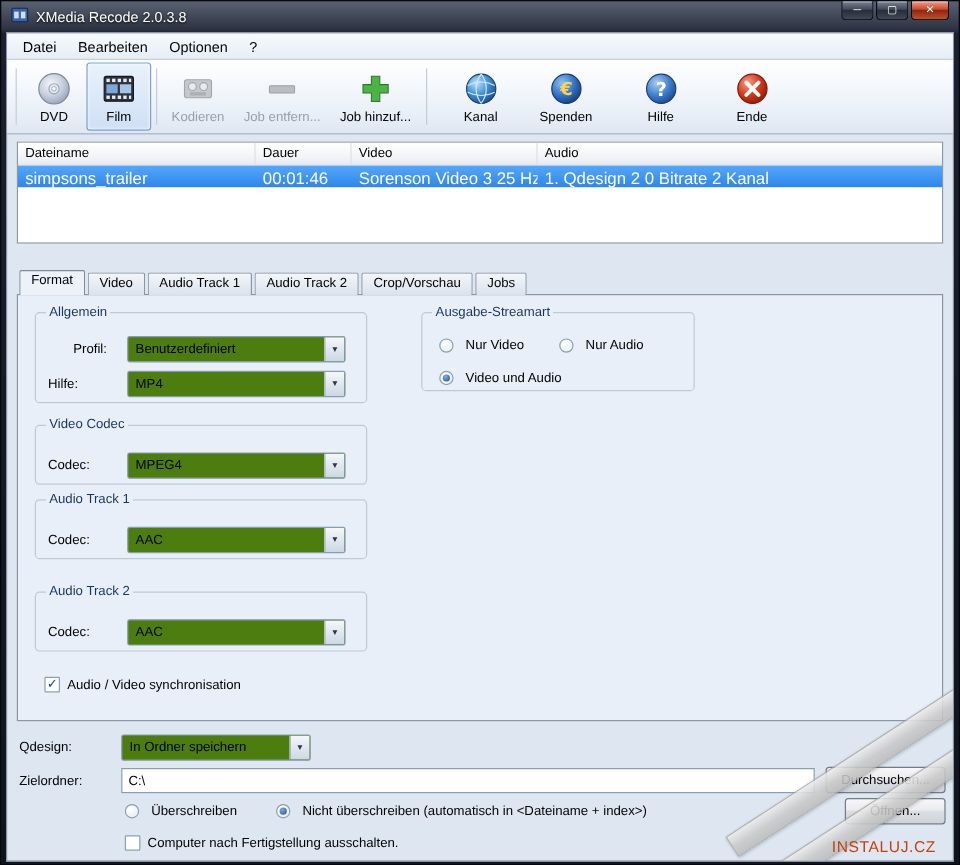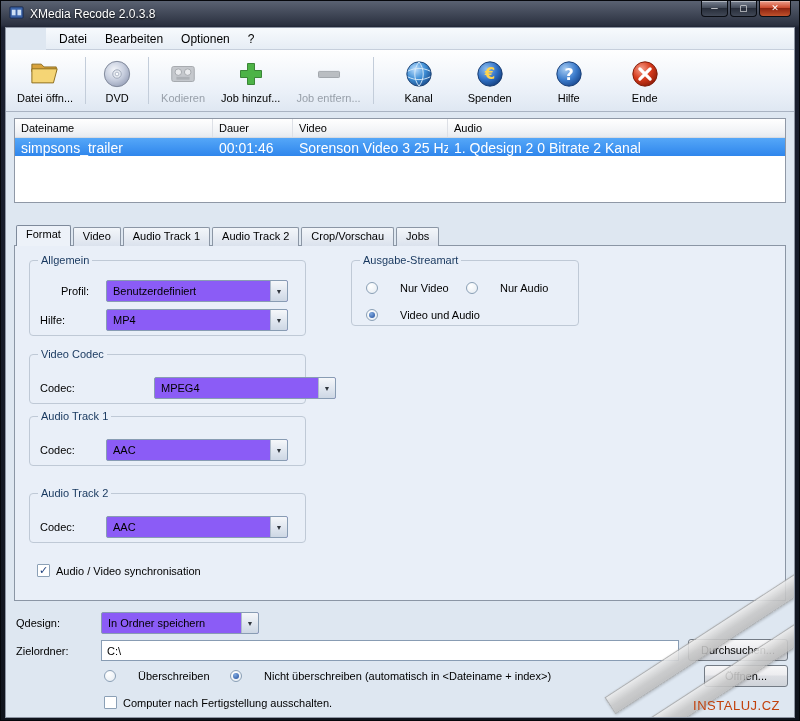--- a/index.html
+++ b/index.html
@@ -17,21 +17,21 @@
   .win-btn { width:27px; height:16px; border:1px solid #0a0d13; border-top:none; border-radius:0 0 4px 4px;
     background:linear-gradient(180deg,#7b8494,#424a58 45%,#272d3a 50%,#414856);
     color:#fff; font-size:9px; line-height:1; display:flex; align-items:center; justify-content:center;
     box-shadow:inset 0 1px 0 rgba(255,255,255,.4); cursor:default; }
   .win-btn.close { width:32px; background:linear-gradient(180deg,#efa08d,#cc4a2e 45%,#8f2410 50%,#c0512c); }
 
   
   .client { position:relative; height:691px; background:#dee7f1; border:1px solid #8d95a3; }
 
   .menubar { position:absolute; top:0; left:0; right:0; height:22px; display:flex; align-items:center;
-    padding:0 4px; background:linear-gradient(#f7fafd,#e6edf5); border-bottom:1px solid #c6cfdc;margin-left:40px; }
+    padding:0 4px; background:linear-gradient(#f7fafd,#e6edf5); border-bottom:1px solid #c6cfdc; }
   .menu-item { padding:3px 9px; font-size:12px; }
 
   .toolbar { position:absolute; top:22px; left:0; right:0; height:62px; display:flex; align-items:stretch;
     padding:2px 3px; background:linear-gradient(#ffffff,#eaf0f8 70%,#dfe7f2); border-bottom:1px solid #a9b3c2; }
   .tb-btn { min-width:54px; padding:2px 7px; display:flex; flex-direction:column; align-items:center;
     justify-content:center; gap:2px; border:1px solid transparent; border-radius:3px; }
   .tb-btn .tb-icon { height:32px; display:flex; align-items:center; justify-content:center; }
   .tb-label { font-size:11px; white-space:nowrap; }
   .tb-btn.selected { border-color:#7da2ce; background:linear-gradient(#e9f2fc,#cfe0f5); box-shadow:inset 0 0 3px #fff; }
   .tb-btn.disabled .tb-label { color:#98a0aa; }
@@ -64,31 +64,31 @@
   fieldset.group legend { margin-left:8px; padding:0 3px; font-size:11px; color:#17375e; }
 
   .g-allgemein { left:14px; top:8px;   width:277px; height:82px; }
   .g-stream   { left:336px; top:8px;  width:228px; height:72px; }
   .g-vcodec   { left:14px; top:102px; width:277px; height:56px; }
   .g-atrack1  { left:14px; top:164px; width:277px; height:56px; }
   .g-atrack2  { left:14px; top:241px; width:277px; height:56px; }
 
   .frm-label { position:absolute; font-size:11px; }
   .combo { position:absolute; height:22px; display:flex; align-items:center; border:1px solid #889cb3;
-    border-radius:2px; background:#8b5cf6; overflow:hidden; }
+    border-radius:2px; background:#4d7c0f; overflow:hidden; }
   .combo-text { flex:1; padding:0 6px; font-size:11px; white-space:nowrap; }
   .combo-btn { width:17px; align-self:stretch; border-left:1px solid #aebccb;
     background:linear-gradient(#f5f7fa,#dde4ee 60%,#cdd7e4); display:flex; align-items:center; justify-content:center;
     font-size:7px; color:#30363e; }
 
   .radio { width:12px; height:12px; border-radius:50%; border:1px solid #8ba0b6; flex:0 0 auto;
     background:radial-gradient(circle at 35% 30%, #ffffff, #e4ebf2); position:relative; }
   .radio.checked::after { content:""; position:absolute; left:2px; top:2px; width:6px; height:6px;
     border-radius:50%; background:radial-gradient(circle at 35% 30%, #7fa9e0, #244f9c); }
-  .radio-row { position:absolute; display:flex; align-items:center; gap:22px; font-size:11px; white-space:nowrap; }
+  .radio-row { position:absolute; display:flex; align-items:center; gap:10px; font-size:11px; white-space:nowrap; }
 
   .checkbox { width:13px; height:13px; border:1px solid #8ba0b6; background:#fff; border-radius:1px;
     display:flex; align-items:center; justify-content:center; font-size:11px; line-height:1; color:#1f417f; flex:0 0 auto; }
   .check-row { position:absolute; display:flex; align-items:center; gap:6px; font-size:11px; white-space:nowrap; }
 
   
   .bottom { position:absolute; top:580px; left:0; right:0; height:111px; }
   .textinput { position:absolute; height:21px; border:1px solid #889cb3; background:#fff; font-size:11px;
     padding:0 5px; font-family:"Liberation Sans",sans-serif; }
   .pushbtn { position:absolute; height:22px; border:1px solid #70788391; border:1px solid #737b85; border-radius:3px;
@@ -127,74 +127,87 @@
   <div class="client">
 
     <div class="menubar">
       <span class="menu-item">Datei</span>
       <span class="menu-item">Bearbeiten</span>
       <span class="menu-item">Optionen</span>
       <span class="menu-item">?</span>
     </div>
 
     <div class="toolbar">
-      <div class="tb-btn">
-        <span class="tb-icon">
-          <svg width="30" height="27" viewBox="0 0 32 28">
-              <path d="M2 4h10l3 3h13v5H2z" fill="#d9a33c" stroke="#8a6a1c"></path>
-              <path d="M2 9h27l-4 15H2z" fill="#f5d575" stroke="#8a6a1c"></path>
-            </svg>
-        </span>
-        <span class="tb-label">Datei öffn...</span>
-      </div>
       <div class="tb-sep"></div>
       <div class="tb-btn">
         <span class="tb-icon">
           <svg width="30" height="30" viewBox="0 0 32 32">
               <defs>
                 <radialGradient id="g1" cx="40%" cy="35%" r="70%">
                   <stop offset="0%" stop-color="#f4f6fa"></stop>
                   <stop offset="55%" stop-color="#c8cfdf"></stop>
                   <stop offset="100%" stop-color="#97a0b8"></stop>
                 </radialGradient>
               </defs>
               <circle cx="16" cy="16" r="13.5" fill="url(#g1)" stroke="#7d8598"></circle>
               <circle cx="16" cy="16" r="4.5" fill="#e8ecf2" stroke="#9aa3b5"></circle>
               <circle cx="16" cy="16" r="2" fill="#fafcfe" stroke="#b0b8c8"></circle>
             </svg>
         </span>
         <span class="tb-label">DVD</span>
       </div>
+      <div class="tb-btn selected">
+        <span class="tb-icon">
+          <svg width="30" height="30" viewBox="0 0 32 32">
+              <rect x="3" y="5" width="26" height="22" rx="2" fill="#2e3340" stroke="#14161d"></rect>
+              <g fill="#e8ecf2">
+                <rect x="5" y="7" width="3" height="3"></rect>
+                <rect x="10" y="7" width="3" height="3"></rect>
+                <rect x="15" y="7" width="3" height="3"></rect>
+                <rect x="20" y="7" width="3" height="3"></rect>
+                <rect x="25" y="7" width="2" height="3"></rect>
+                <rect x="5" y="22" width="3" height="3"></rect>
+                <rect x="10" y="22" width="3" height="3"></rect>
+                <rect x="15" y="22" width="3" height="3"></rect>
+                <rect x="20" y="22" width="3" height="3"></rect>
+                <rect x="25" y="22" width="2" height="3"></rect>
+              </g>
+              <rect x="5" y="12" width="10" height="8" fill="#7fa8d9"></rect>
+              <rect x="17" y="12" width="10" height="8" fill="#a8c4e4"></rect>
+            </svg>
+        </span>
+        <span class="tb-label">Film</span>
+      </div>
       <div class="tb-sep"></div>
       <div class="tb-btn disabled">
         <span class="tb-icon">
           <svg width="30" height="30" viewBox="0 0 32 32">
               <rect x="4" y="8" width="24" height="16" rx="2" fill="#b9bdc4" stroke="#8e939b"></rect>
               <circle cx="11" cy="14" r="3.5" fill="#e6e8eb" stroke="#8e939b"></circle>
               <circle cx="21" cy="14" r="3.5" fill="#e6e8eb" stroke="#8e939b"></circle>
               <rect x="9" y="19" width="14" height="3" fill="#9aa0a8"></rect>
             </svg>
         </span>
         <span class="tb-label">Kodieren</span>
       </div>
+      <div class="tb-btn disabled">
+        <span class="tb-icon">
+          <svg width="28" height="28" viewBox="0 0 32 32">
+              <rect x="4" y="13" width="24" height="7" rx="1" fill="#aab0b8" stroke="#858c95"></rect>
+            </svg>
+        </span>
+        <span class="tb-label">Job entfern...</span>
+      </div>
       <div class="tb-btn">
         <span class="tb-icon">
           <svg width="28" height="28" viewBox="0 0 32 32">
               <path d="M12 4h8v8h8v8h-8v8h-8v-8H4v-8h8z" fill="#4db347" stroke="#2c7a28"></path>
             </svg>
         </span>
         <span class="tb-label">Job hinzuf...</span>
-      </div>
-      <div class="tb-btn disabled">
-        <span class="tb-icon">
-          <svg width="28" height="28" viewBox="0 0 32 32">
-              <rect x="4" y="13" width="24" height="7" rx="1" fill="#aab0b8" stroke="#858c95"></rect>
-            </svg>
-        </span>
-        <span class="tb-label">Job entfern...</span>
       </div>
       <div class="tb-sep"></div>
       <div class="tb-gap-sm"></div>
       <div class="tb-btn">
         <span class="tb-icon">
           <svg width="30" height="30" viewBox="0 0 32 32">
               <defs>
                 <radialGradient id="g2" cx="35%" cy="30%" r="75%">
                   <stop offset="0%" stop-color="#bfe0ff"></stop>
                   <stop offset="55%" stop-color="#3f8fd6"></stop>
@@ -312,21 +325,21 @@
           </div>
           <div class="radio-row" style="left:14px; top:43px;">
             <span class="radio checked"></span>
             <span>Video und Audio</span>
           </div>
         </fieldset>
 
         <fieldset class="group g-vcodec">
           <legend>Video Codec</legend>
           <span class="frm-label" style="left:10px; top:22px;">Codec:</span>
-          <div class="combo" style="left:76px; top:17px; width:182px;margin-left:48px;">
+          <div class="combo" style="left:76px; top:17px; width:182px;">
             <span class="combo-text">MPEG4</span>
             <span class="combo-btn">▼</span>
           </div>
         </fieldset>
 
         <fieldset class="group g-atrack1">
           <legend>Audio Track 1</legend>
           <span class="frm-label" style="left:10px; top:22px;">Codec:</span>
           <div class="combo" style="left:76px; top:17px; width:182px;">
             <span class="combo-text">AAC</span>

